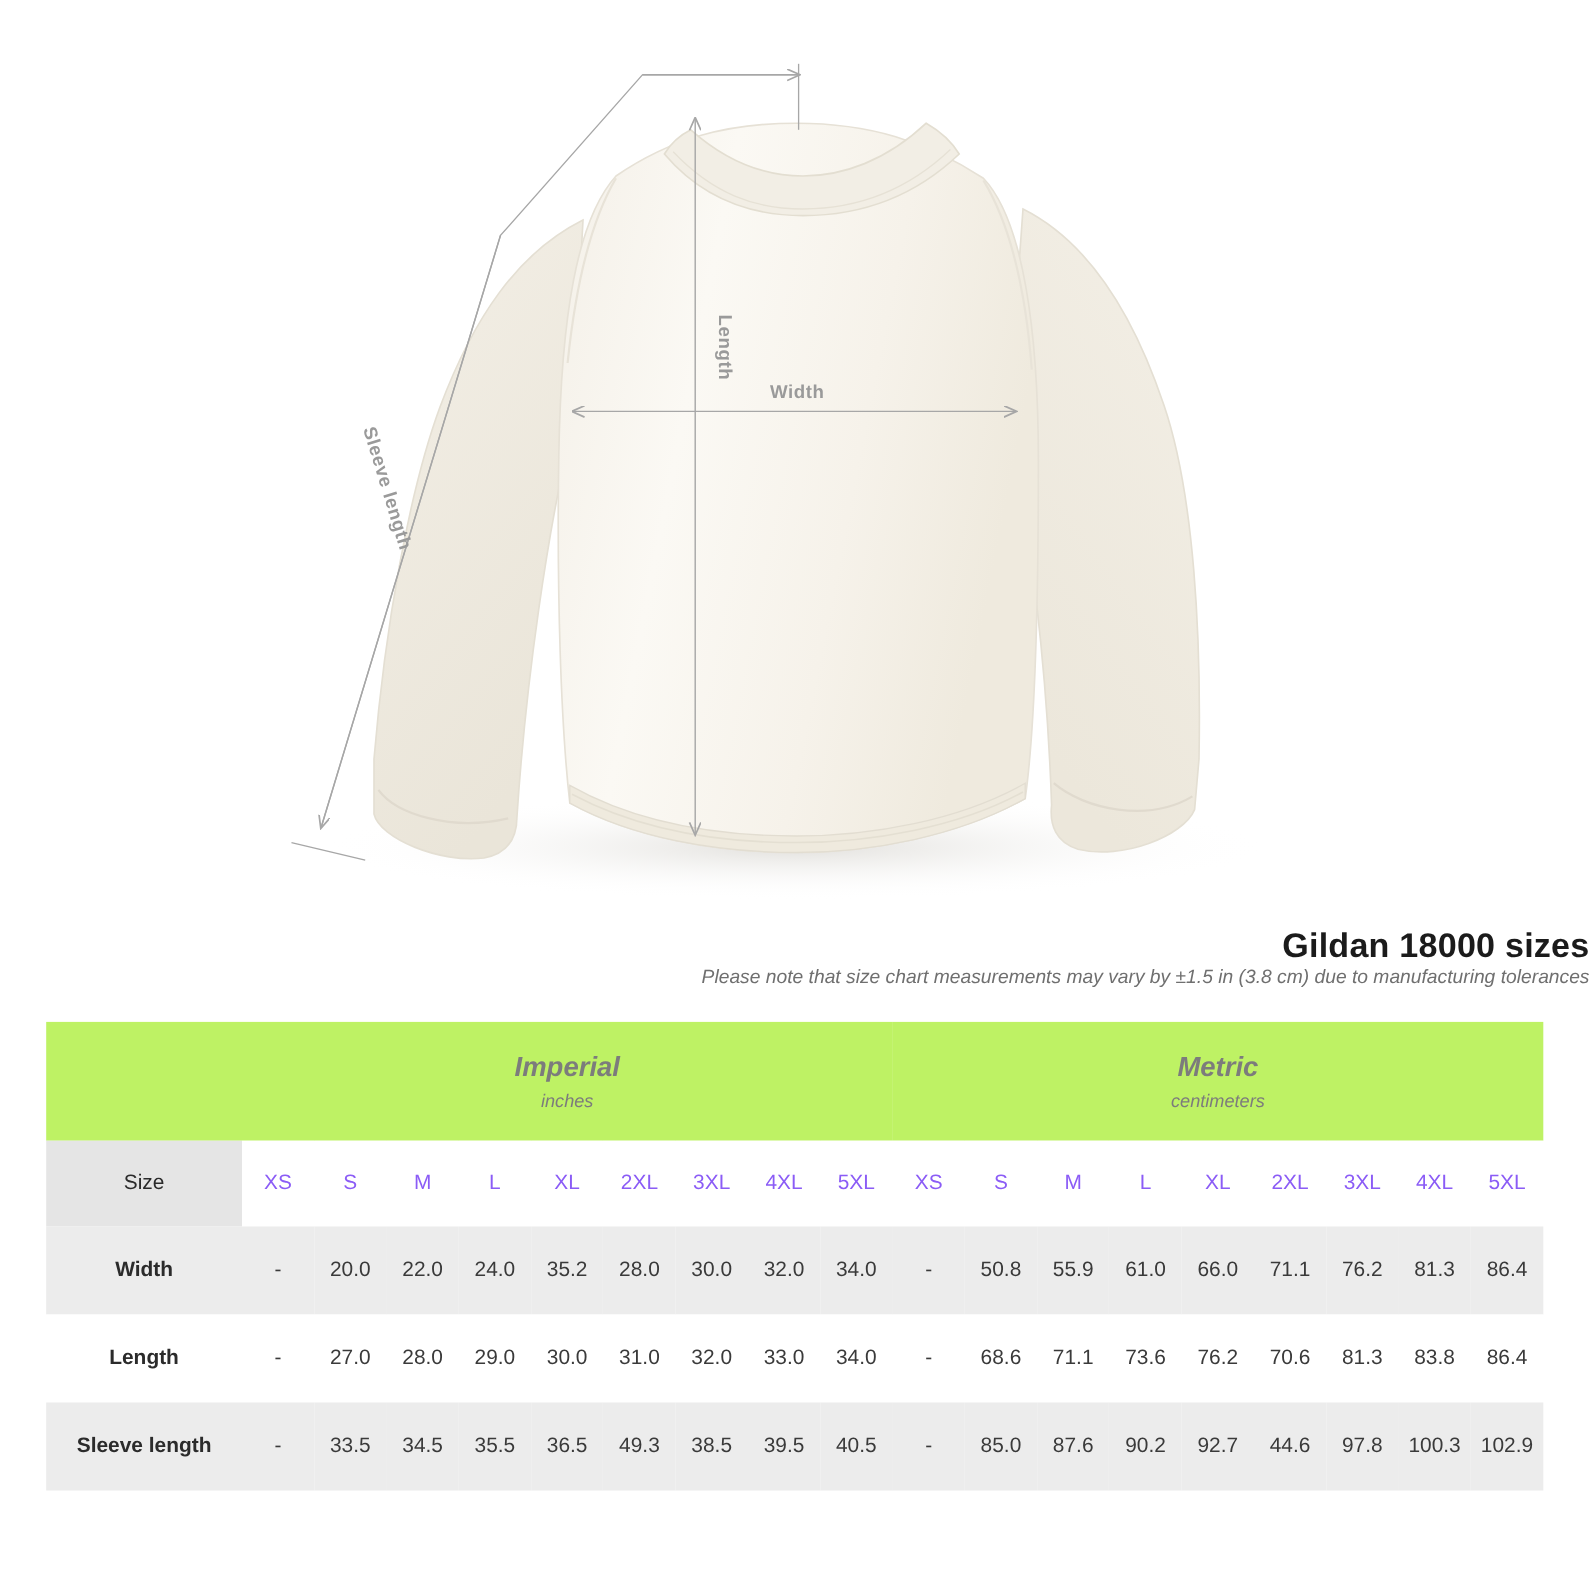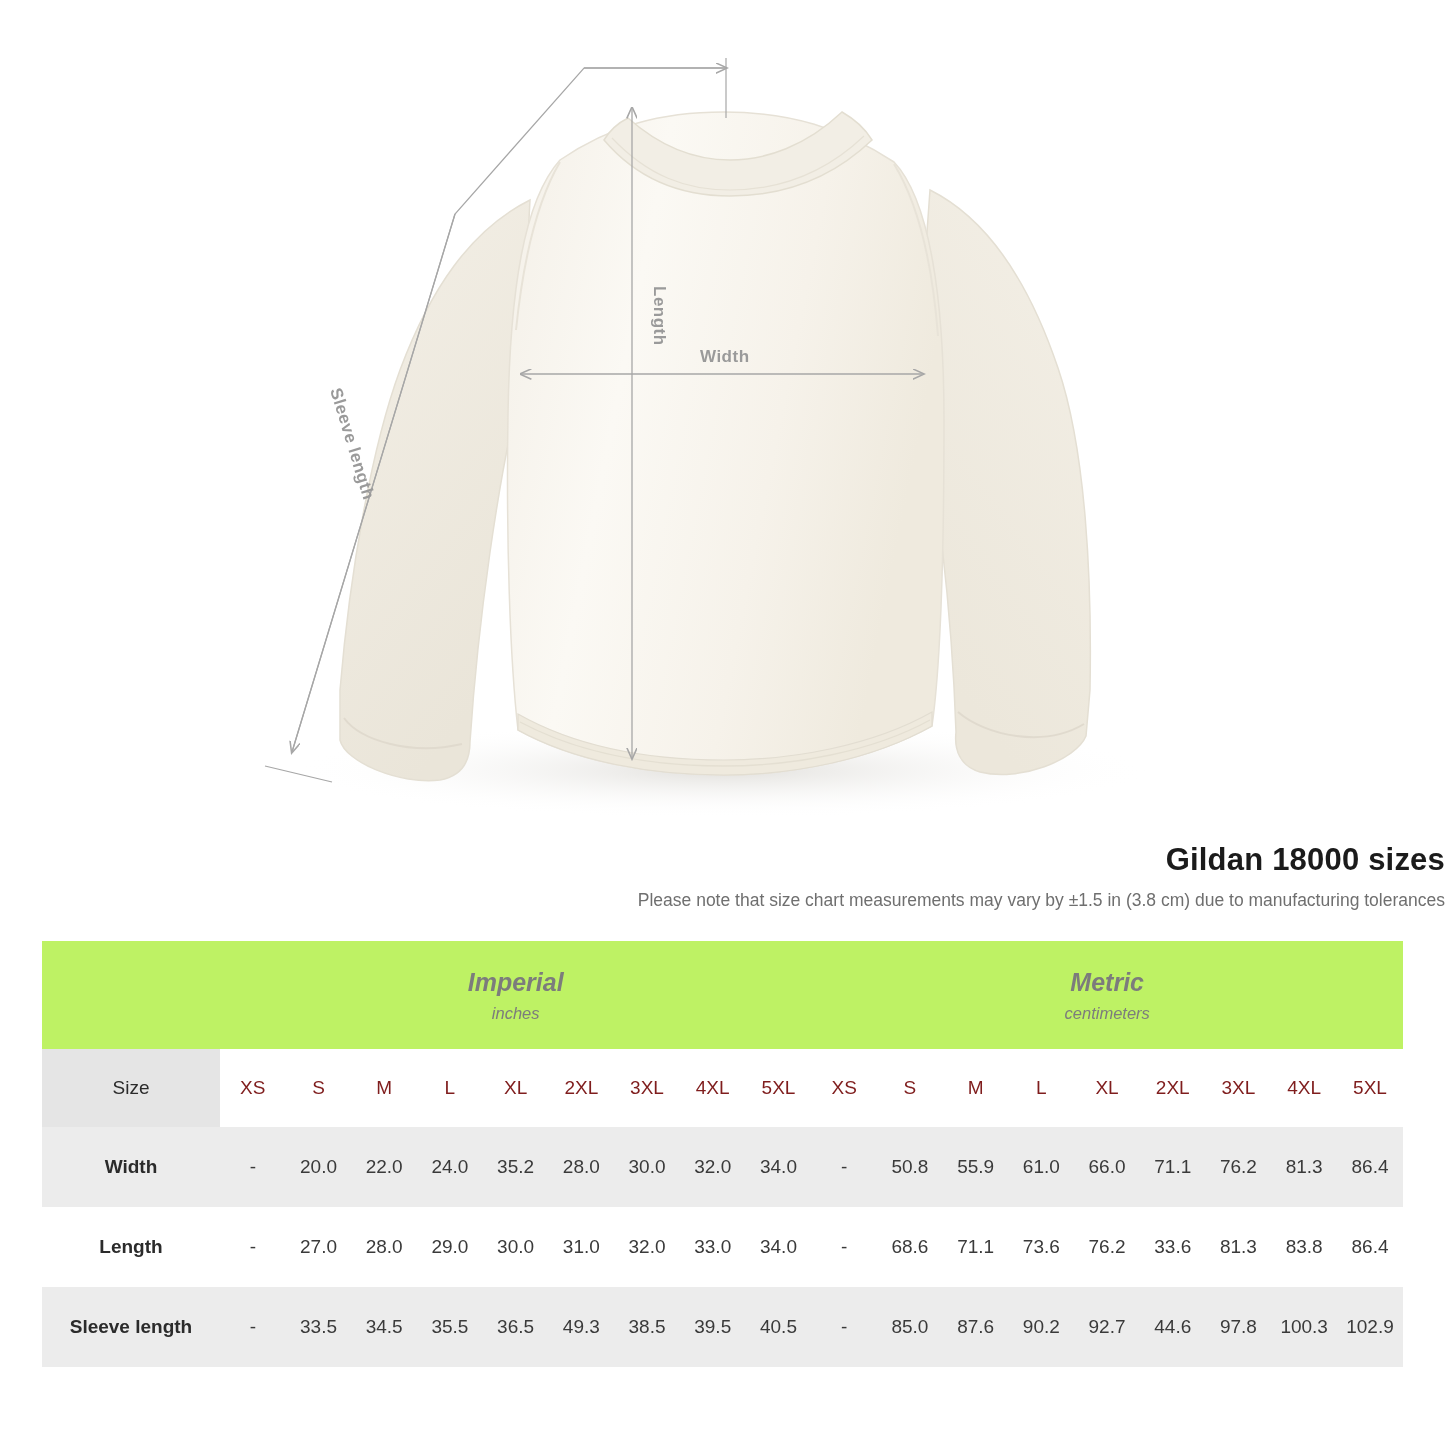--- a/index.html
+++ b/index.html
@@ -48,22 +48,23 @@
     text-align: right;
     margin-top: 12px;
   }
   .chart-title {
     font-size: 31px;
     font-weight: bold;
     color: #1b1b1b;
     letter-spacing: 0.2px;
   }
   .chart-note {
-    margin-top: 12px;
+    margin-top: 0;
     font-size: 17.5px;
+    font-style: italic;
     color: #6f6f6f;
   }
 
   
   .table-wrap {
     margin: 30px 42px 0 42px;
     width: 1361px;
   }
   table.sizes {
     border-collapse: collapse;
@@ -90,21 +91,21 @@
   .unit-sub {
     margin-top: 7px;
     font-size: 16.5px;
     font-style: italic;
     color: #7c7c7c;
   }
 
   tr.head-row td {
     height: 78px;
     font-size: 19px;
-    color: #7f1d1d;
+    color: #8b5cf6;
     background: #ffffff;
   }
   tr.head-row td.rowlabel {
     font-size: 19px;
     color: #2b2b2b;
     background: #e5e5e5;
   }
 
   tr.data-row td {
     height: 80px;
@@ -277,21 +278,21 @@
           <td>30.0</td>
           <td>31.0</td>
           <td>32.0</td>
           <td>33.0</td>
           <td>34.0</td>
           <td>-</td>
           <td>68.6</td>
           <td>71.1</td>
           <td>73.6</td>
           <td>76.2</td>
-          <td>33.6</td>
+          <td>70.6</td>
           <td>81.3</td>
           <td>83.8</td>
           <td>86.4</td>
         </tr>
 
         <tr class="data-row shade">
           <td class="rowlabel">Sleeve length</td>
           <td>-</td>
           <td>33.5</td>
           <td>34.5</td>

